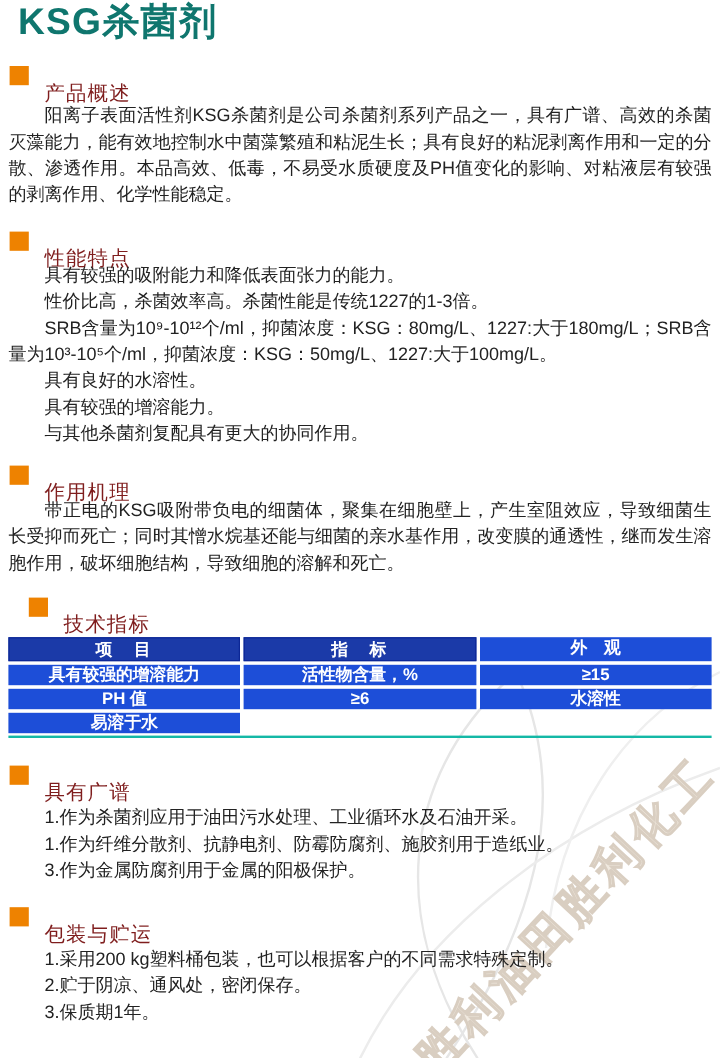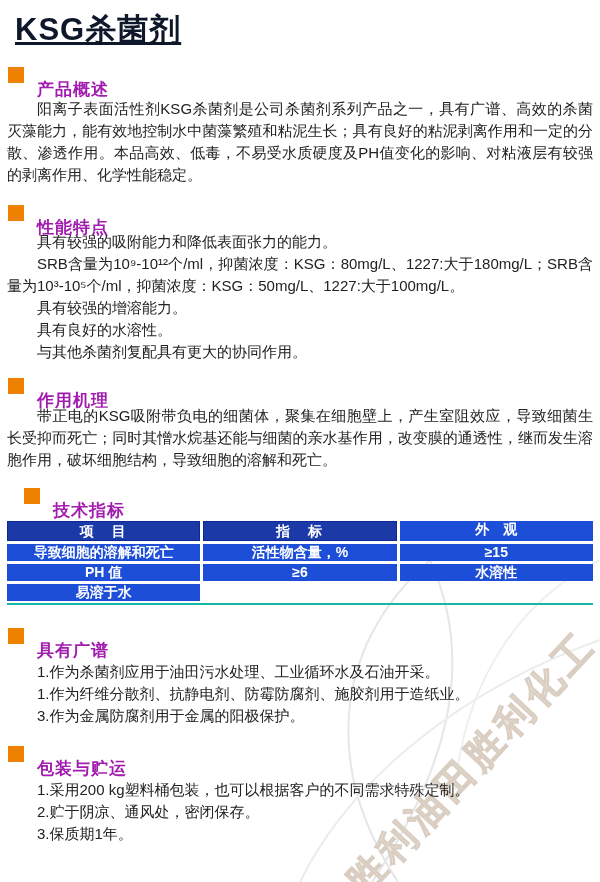--- a/index.html
+++ b/index.html
@@ -11,27 +11,27 @@
   
   .bg-layer{position:absolute;inset:0;z-index:1;pointer-events:none;}
   .wm-text{
     position:absolute;left:296px;top:738px;width:352px;text-align:center;
     transform:rotate(-47deg);transform-origin:center;
     font-size:38px;font-weight:bold;letter-spacing:5px;white-space:nowrap;
     color:#f0e9df;-webkit-text-stroke:1.2px #d9cec1;
   }
   
   .title{
-    margin:0;padding:12px 0 0 8px;font-size:31px;line-height:36px;font-weight:800;
-    color:#0f172a;letter-spacing:1px;text-decoration:underline;
+    margin:0;padding:0 0 0 8px;font-size:31px;line-height:36px;font-weight:800;
+    color:#0f766e;letter-spacing:1px;
   }
   
   .sec-head{display:flex;align-items:center;margin:0 0 0 1px;height:22px;}
   .sec-square{width:16px;height:16px;background:#ee8200;margin-right:13px;flex:0 0 auto;}
-  .sec-title{font-size:17px;font-weight:bold;color:#a21caf;letter-spacing:1px;margin-top:28px;}
+  .sec-title{font-size:17px;font-weight:normal;color:#7f1d1d;letter-spacing:1px;margin-top:28px;}
   .mt16{margin-top:16px;} .mt12{margin-top:12px;} .mt14{margin-top:14px;padding-left:16px;} .mt20{margin-top:20px;}
   
   .para{margin:0;font-size:15px;line-height:22px;text-indent:2em;text-align:justify;}
   .para-block{margin-top:12px;}
   .feat-block{margin-top:7px;}
   .list-block{margin-top:14px;padding-left:30px;}
   .list-line{margin:0;font-size:15px;line-height:22px;}
   
   .spec-table{
     display:grid;grid-template-columns:1fr 1fr 1fr;gap:3px;margin:14px 0 0 0;
@@ -69,44 +69,45 @@
     <div class="para-block">
       <p class="para">阳离子表面活性剂KSG杀菌剂是公司杀菌剂系列产品之一，具有广谱、高效的杀菌灭藻能力，能有效地控制水中菌藻繁殖和粘泥生长；具有良好的粘泥剥离作用和一定的分散、渗透作用。本品高效、低毒，不易受水质硬度及PH值变化的影响、对粘液层有较强的剥离作用、化学性能稳定。</p>
     </div>
 
     <div class="sec-head mt16">
       <span class="sec-square"></span>
       <span class="sec-title">性能特点</span>
     </div>
     <div class="feat-block">
       <p class="para">具有较强的吸附能力和降低表面张力的能力。</p>
+      <p class="para">性价比高，杀菌效率高。杀菌性能是传统1227的1-3倍。</p>
       <p class="para">SRB含量为10⁹-10¹²个/ml，抑菌浓度：KSG：80mg/L、1227:大于180mg/L；SRB含量为10³-10⁵个/ml，抑菌浓度：KSG：50mg/L、1227:大于100mg/L。</p>
+      <p class="para">具有良好的水溶性。</p>
       <p class="para">具有较强的增溶能力。</p>
-      <p class="para">具有良好的水溶性。</p>
       <p class="para">与其他杀菌剂复配具有更大的协同作用。</p>
     </div>
 
     <div class="sec-head mt12">
       <span class="sec-square"></span>
       <span class="sec-title">作用机理</span>
     </div>
     <div style="margin-top:8px;">
       <p class="para">带正电的KSG吸附带负电的细菌体，聚集在细胞壁上，产生室阻效应，导致细菌生长受抑而死亡；同时其憎水烷基还能与细菌的亲水基作用，改变膜的通透性，继而发生溶胞作用，破坏细胞结构，导致细胞的溶解和死亡。</p>
     </div>
 
     <div class="sec-head mt14">
       <span class="sec-square"></span>
       <span class="sec-title">技术指标</span>
     </div>
     <div class="spec-table">
       <div class="spec-cell head">项　目</div>
       <div class="spec-cell head">指　标</div>
 
       <div class="spec-cell row">外　观</div>
-      <div class="spec-cell row">导致细胞的溶解和死亡</div>
+      <div class="spec-cell row">具有较强的增溶能力</div>
 
       <div class="spec-cell row">活性物含量，%</div>
       <div class="spec-cell row">≥15</div>
 
       <div class="spec-cell row">PH 值</div>
       <div class="spec-cell row">≥6</div>
 
       <div class="spec-cell row">水溶性</div>
       <div class="spec-cell row">易溶于水</div>
     </div>

